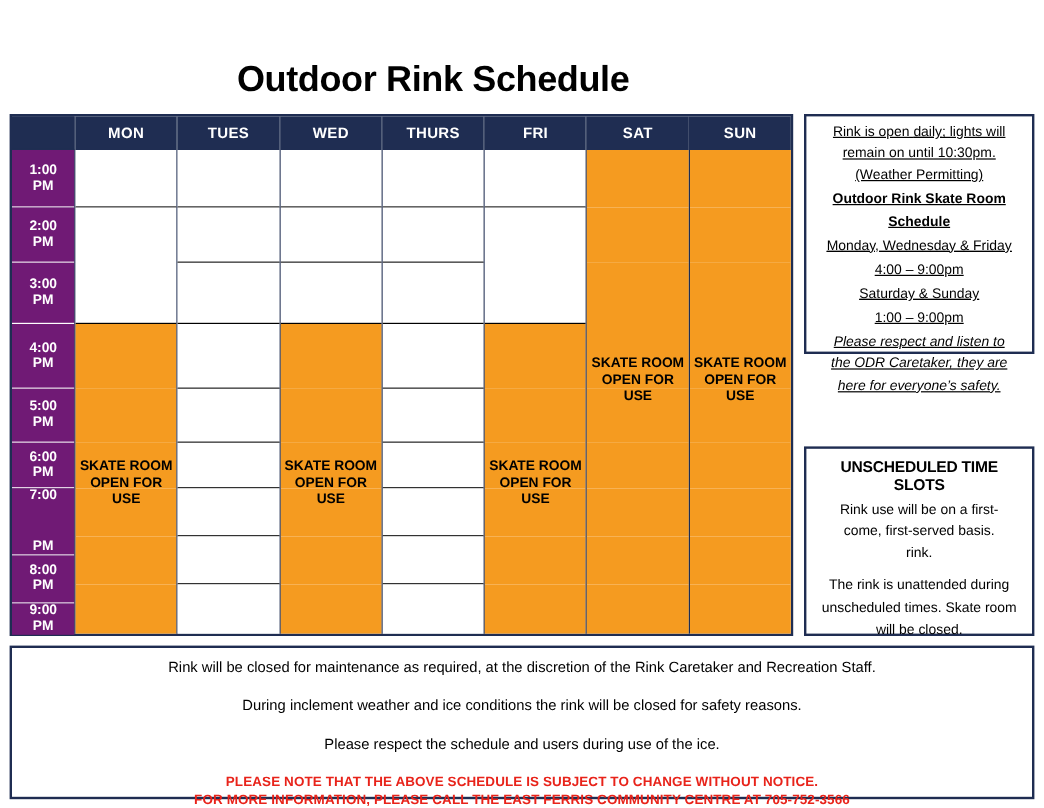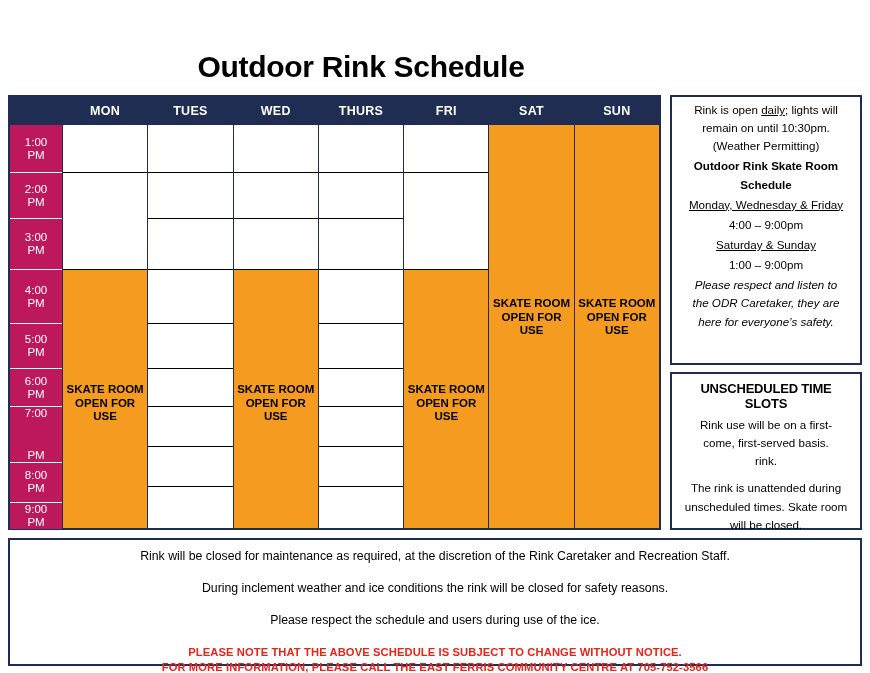--- a/index.html
+++ b/index.html
@@ -100,30 +100,30 @@
   .time-head {
     height: 28px;
     flex: 0 0 28px;
     background: #1f2d52;
     border-bottom: 1px solid #1f2d52;
     box-sizing: border-box;
   }
   .time-cell {
     color: #ffffff;
     font-size: 11.5px;
-    font-weight: normal;
+    font-weight: bold;
     text-align: center;
     display: flex;
     flex-direction: column;
     align-items: center;
     justify-content: center;
     line-height: 1.12;
     box-sizing: border-box;
     border-bottom: 1px solid #ffffff;
-    background: #be185d;
+    background: #701a75;
   }
   .time-cell:last-child { border-bottom: none; }
 
   .day-col {
     flex: 1 1 0;
     display: flex;
     flex-direction: column;
     border-left: 1px solid #1f2d52;
     box-sizing: border-box;
     position: relative;
@@ -177,22 +177,23 @@
   .info-panel {
     position: absolute;
     left: 670px;
     width: 192px;
     border: 2px solid #1f2d52;
     box-sizing: border-box;
     background: #ffffff;
   }
   #panel-hours {
     top: 5px;
-    height: 270px;
+    height: 200px;
     padding: 6px 8px 0 8px;
+    text-decoration: underline;
   }
   #panel-unscheduled {
     top: 282px;
     height: 158px;
     padding: 7px 8px 0 8px;
   }
   .p-line {
     text-align: center;
     font-size: 11.6px;
     line-height: 1.22;

